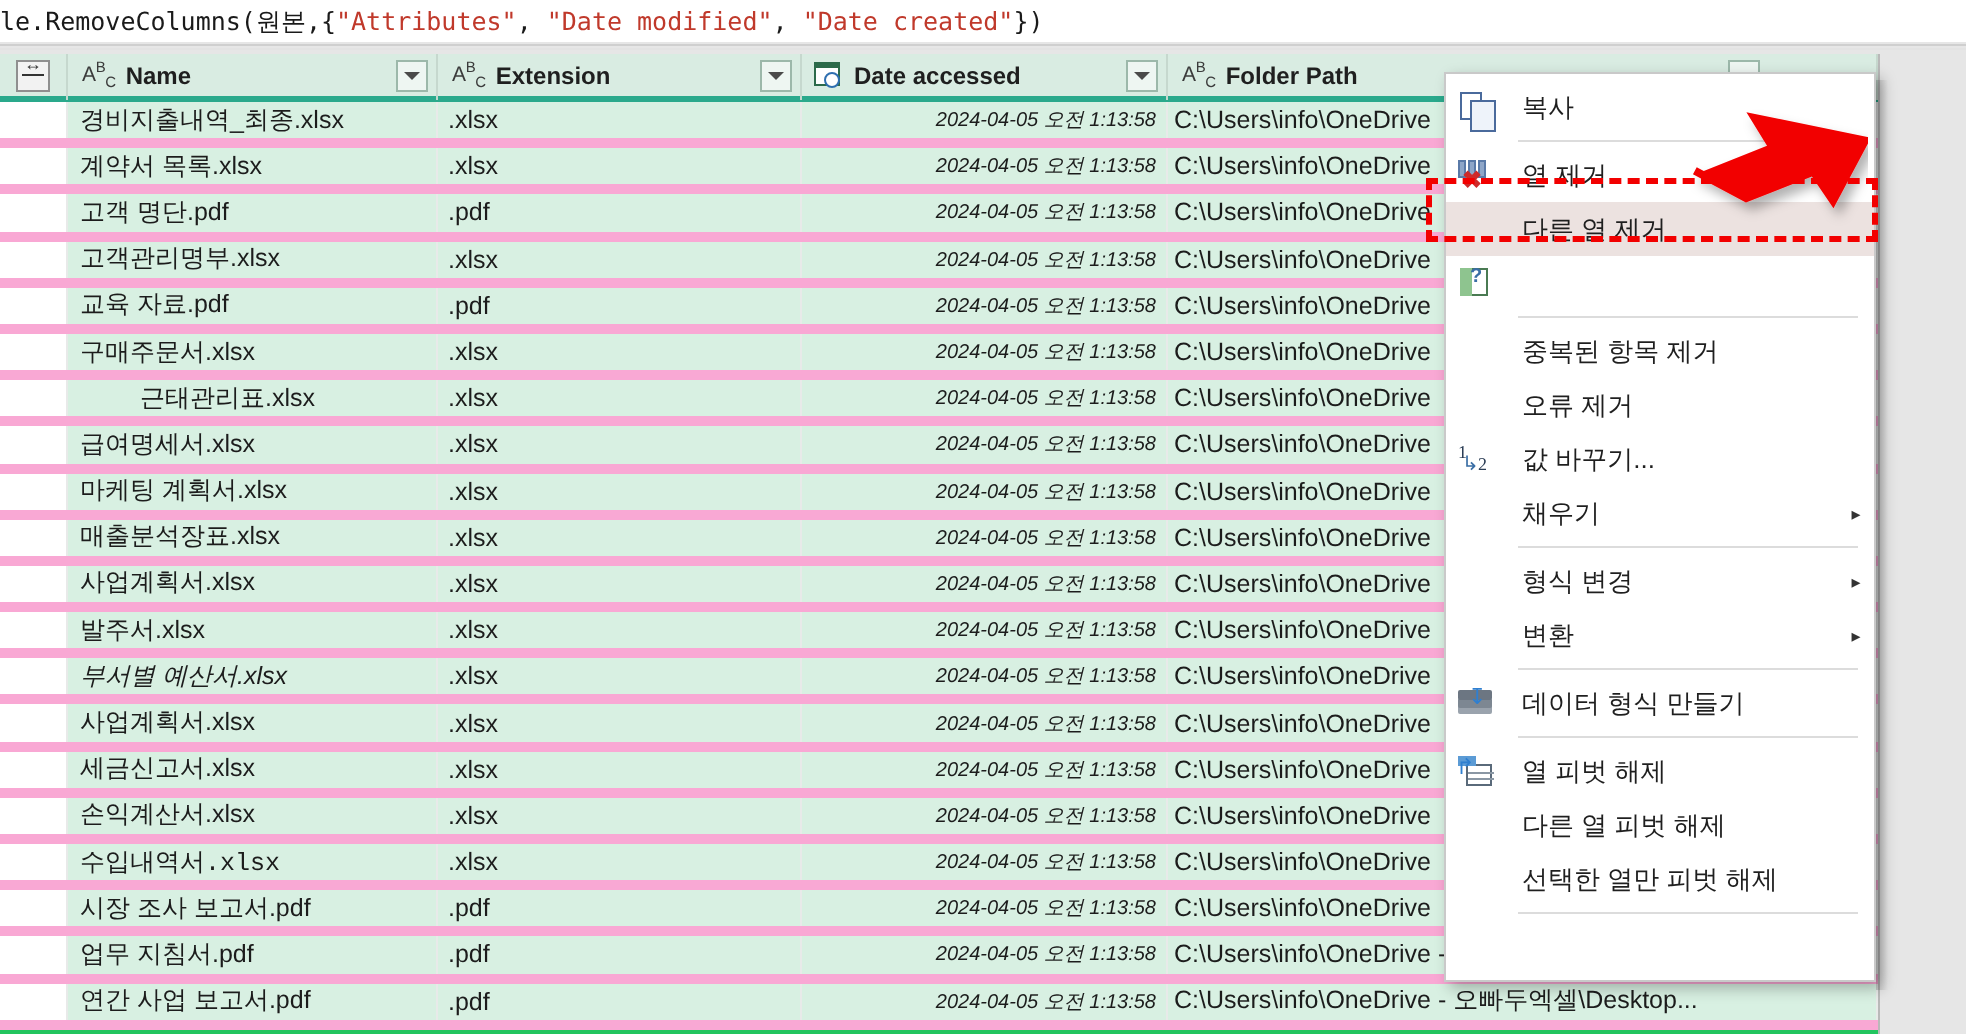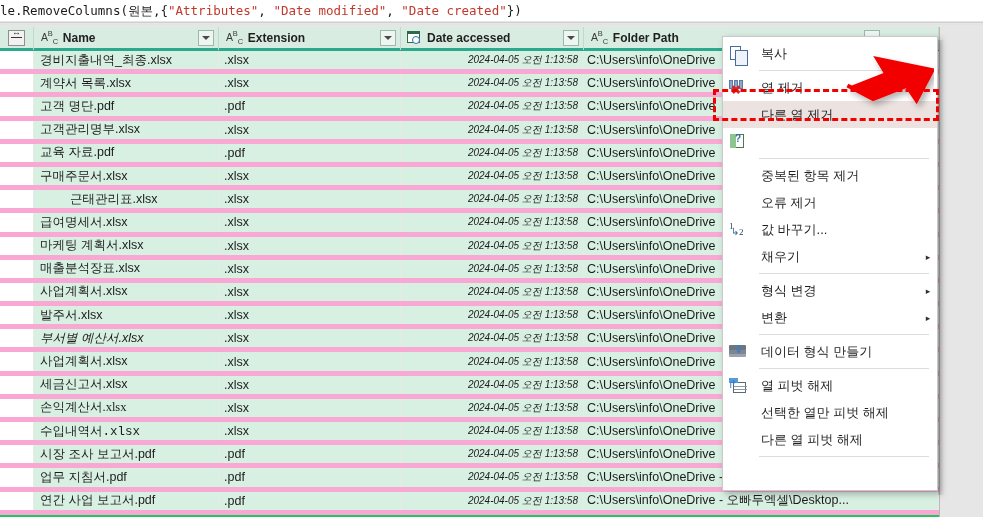--- a/index.html
+++ b/index.html
@@ -481,21 +481,21 @@
         </div>
         <div class="row">
           <div class="cell rownum" style="width: 34px;"></div>
           <div class="cell name sel" style="width: 185px;">세금신고서.xlsx</div>
           <div class="cell ext sel" style="width: 182px;">.xlsx</div>
           <div class="cell date sel" style="width: 183px;">2024-04-05 오전 1:13:58</div>
           <div class="cell path sel" style="width: 355px;">C:\Users\info\OneDrive</div>
         </div>
         <div class="row">
           <div class="cell rownum" style="width: 34px;"></div>
-          <div class="cell name sel" style="width: 185px; font-family: Liberation Serif, serif;">손익계산서.xlsx</div>
+          <div class="cell name sel" style="width: 185px;">손익계산서.xlsx</div>
           <div class="cell ext sel" style="width: 182px;">.xlsx</div>
           <div class="cell date sel" style="width: 183px;">2024-04-05 오전 1:13:58</div>
           <div class="cell path sel" style="width: 355px;">C:\Users\info\OneDrive</div>
         </div>
         <div class="row">
           <div class="cell rownum" style="width: 34px;"></div>
           <div class="cell name sel" style="width: 185px; font-family: Liberation Mono, monospace;">수입내역서.xlsx</div>
           <div class="cell ext sel" style="width: 182px;">.xlsx</div>
           <div class="cell date sel" style="width: 183px;">2024-04-05 오전 1:13:58</div>
           <div class="cell path sel" style="width: 355px;">C:\Users\info\OneDrive</div>
@@ -618,26 +618,26 @@
             <span class="tb"></span>
             <span class="hd"></span>
             <span class="ar">↱</span>
           </span>
         </span>
         <span class="mlabel">열 피벗 해제</span>
         <span class="marrow"></span>
       </div>
       <div class="mi">
         <span class="micon"></span>
+        <span class="mlabel">다른 열 피벗 해제</span>
+        <span class="marrow"></span>
+      </div>
+      <div class="mi">
+        <span class="micon"></span>
         <span class="mlabel">선택한 열만 피벗 해제</span>
-        <span class="marrow"></span>
-      </div>
-      <div class="mi">
-        <span class="micon"></span>
-        <span class="mlabel">다른 열 피벗 해제</span>
         <span class="marrow"></span>
       </div>
       <div class="msep"></div>
       <div class="mi">
         <span class="micon"></span>
       </div>
     </div>
 
   <div id="red-box"></div>
 

